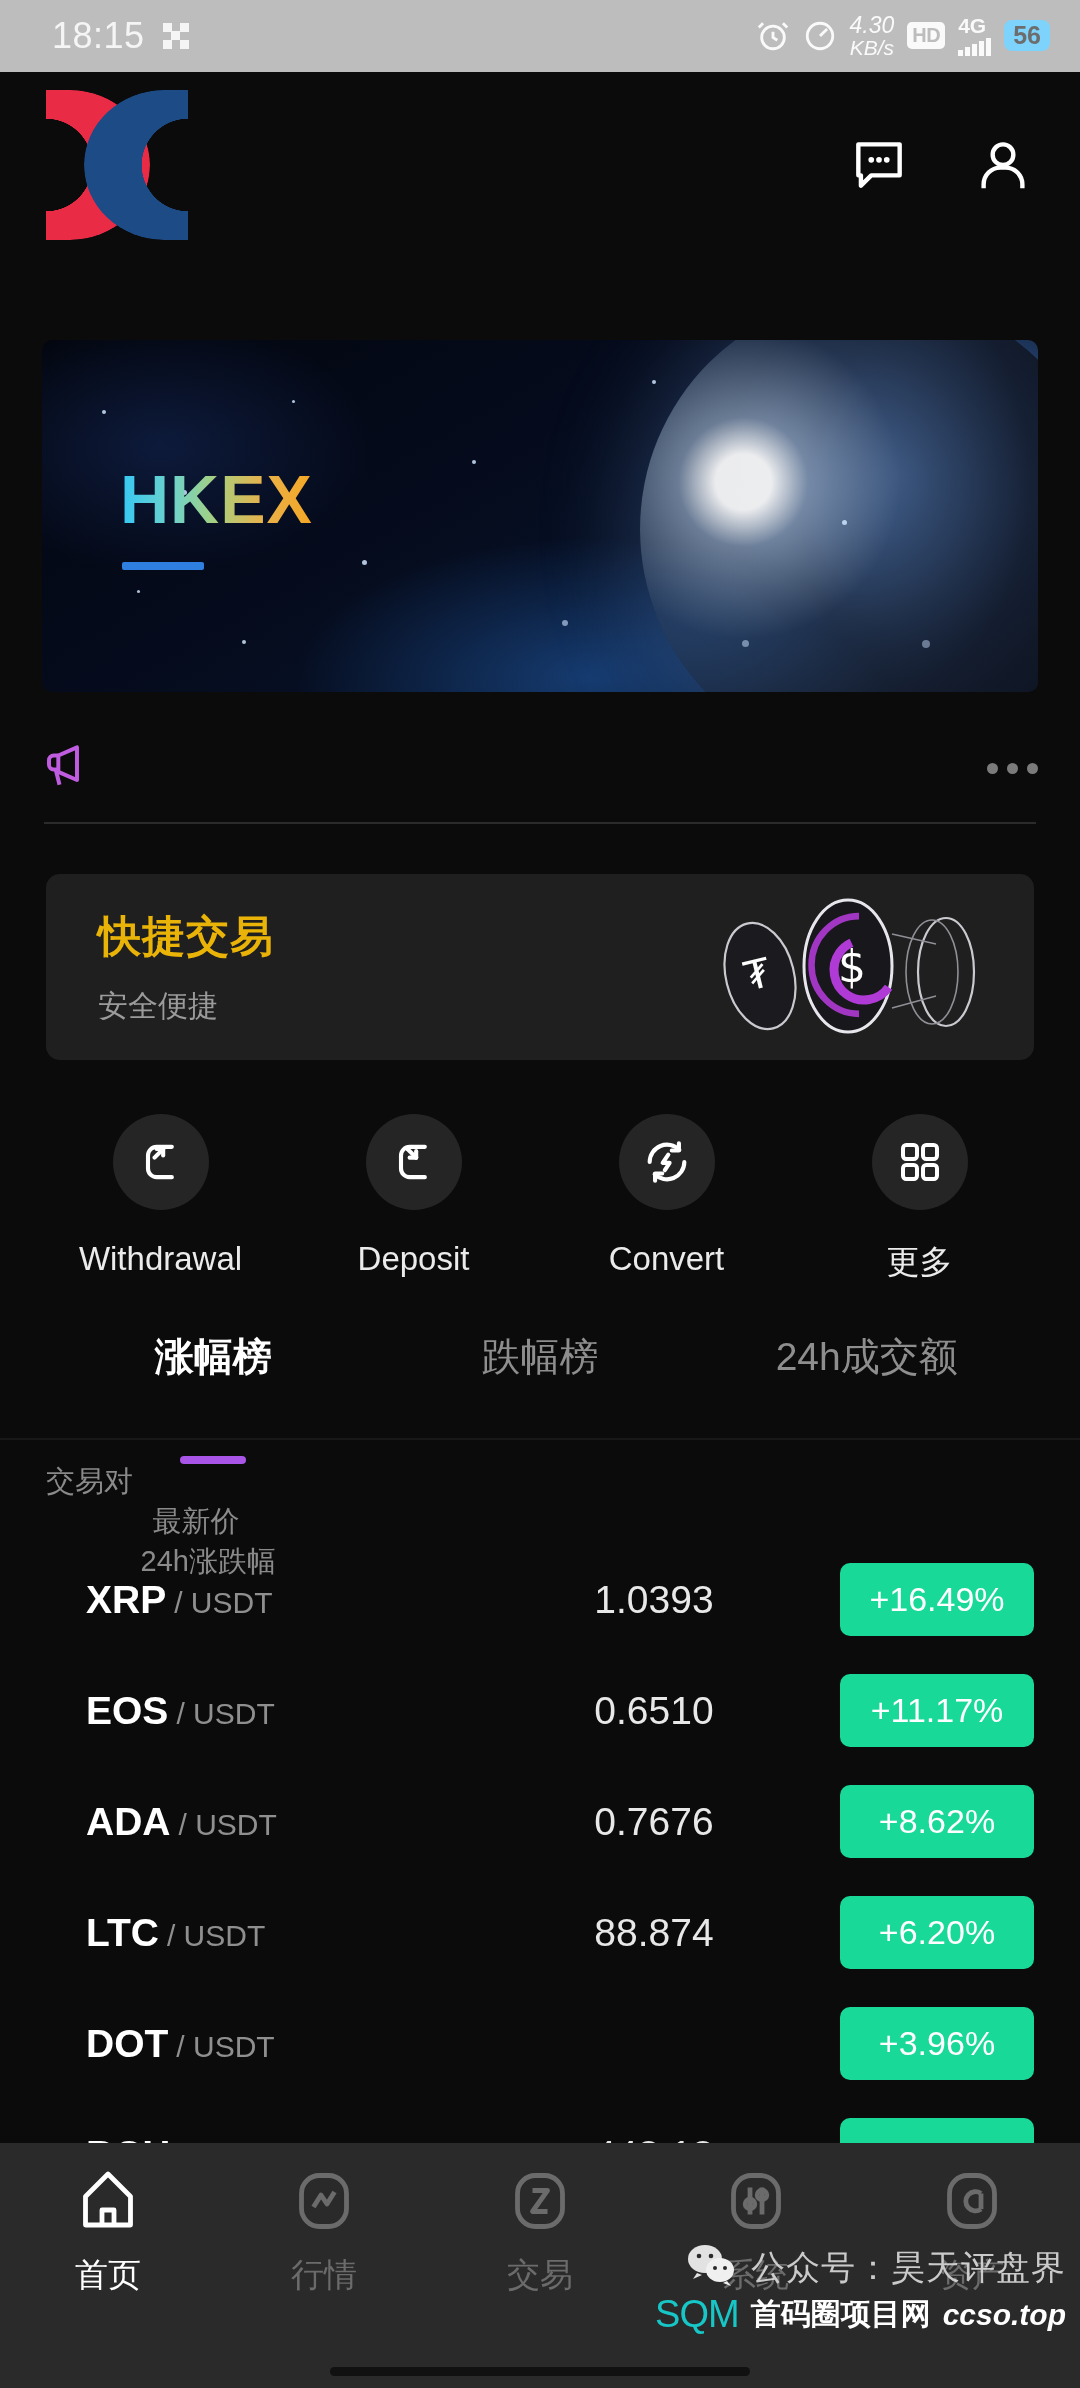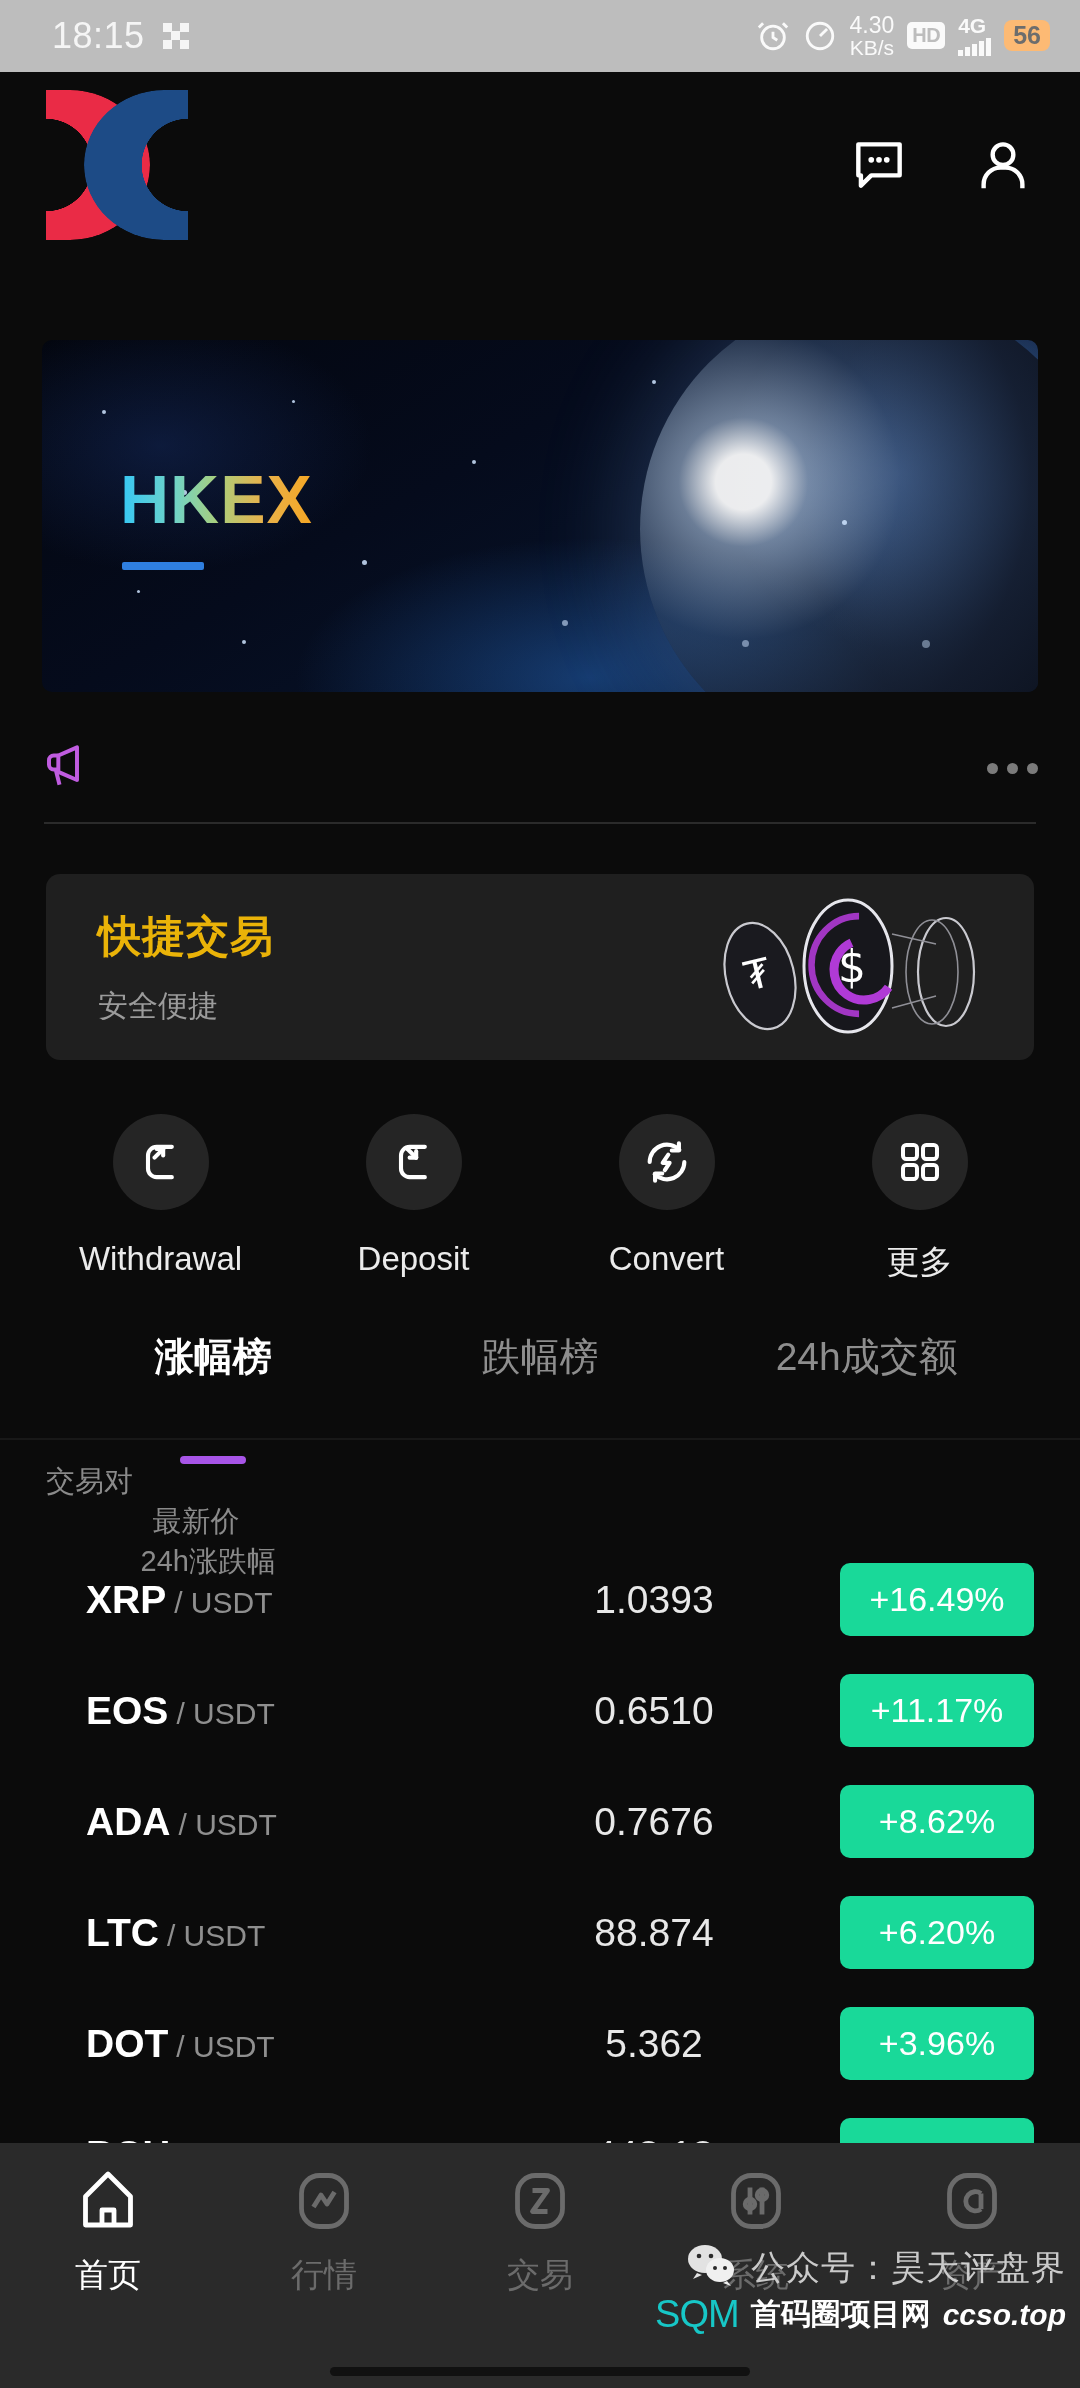--- a/index.html
+++ b/index.html
@@ -21,35 +21,35 @@
   .sb-dots i {
     position:absolute; width:9px; height:9px; background:#f5f5f5; display:block;
   }
   .sb-dots i:nth-child(1){ left:0; top:0 }
   .sb-dots i:nth-child(2){ right:0; top:0 }
   .sb-dots i:nth-child(3){ left:8px; top:8px }
   .sb-dots i:nth-child(4){ left:0; bottom:0 }
   .sb-dots i:nth-child(5){ right:0; bottom:0 }
   .sb-right { margin-left:auto; display:flex; align-items:center; gap:13px; }
   .sb-ic { display:flex; align-items:center; }
-  .sb-speed { text-align:center; line-height:1.02; color:#fafafa; }
+  .sb-speed { text-align:center; line-height:1.02; color:#fafafa;font-style:italic; }
   .sb-speed .n { font-size:23px; display:block; font-weight:500;}
   .sb-speed .u { font-size:21px; display:block; }
   .sb-hd {
     font-size:20px; font-weight:bold; color:#bdbdbd; background:#fafafa;
     border-radius:5px; padding:2px 5px; letter-spacing:-0.5px;
   }
   .sb-4g { text-align:left; line-height:1; }
   .sb-4g .g { font-size:21px; color:#fafafa; font-weight:600; display:block; margin-bottom:2px;}
   .bars { display:flex; align-items:flex-end; gap:2px; height:18px;}
   .bars i { display:block; width:5px; background:#fafafa; }
   .bars i:nth-child(1){height:6px} .bars i:nth-child(2){height:9px}
   .bars i:nth-child(3){height:12px} .bars i:nth-child(4){height:15px} .bars i:nth-child(5){height:18px}
   .sb-batt {
-    background:#fdba74; color:#6d6d6d; font-size:25px; font-weight:bold;
+    background:#7dd3fc; color:#6d6d6d; font-size:25px; font-weight:bold;
     border-radius:8px; padding:1px 9px;
   }
 
   
   .appbar {
     position:absolute; top:72px; left:0; width:1080px; height:185px;
     display:flex; align-items:center; padding:0 46px;
   }
   .logo { width:142px; height:150px; position:relative; }
   .logo .half {
@@ -416,21 +416,20 @@
       <div class="r-price">88.874</div>
       <div class="r-chg">
         <span class="chip">+6.20%</span>
       </div>
     </div>
 
     <div class="row">
       <div class="r-pair">
         <span class="sym">DOT</span><span class="quote">/ USDT</span>
       </div>
-      <div class="r-price">5.362</div>
       <div class="r-chg">
         <span class="chip">+3.96%</span>
       </div>
     </div>
 
     <div class="row">
       <div class="r-pair">
         <span class="sym">BCH</span><span class="quote">/ USDT</span>
       </div>
       <div class="r-price">448.18</div>

